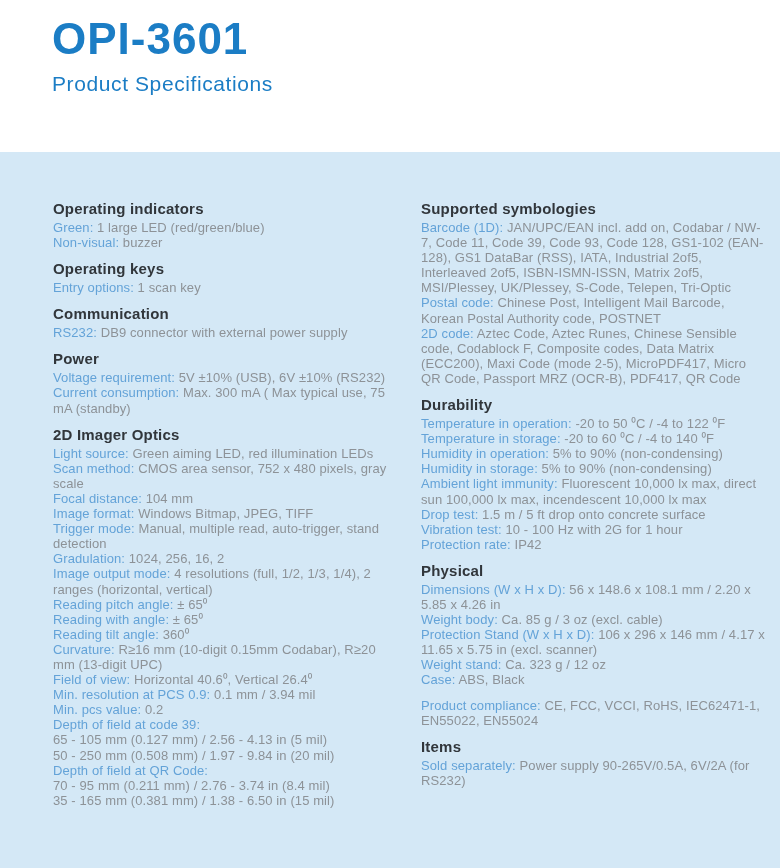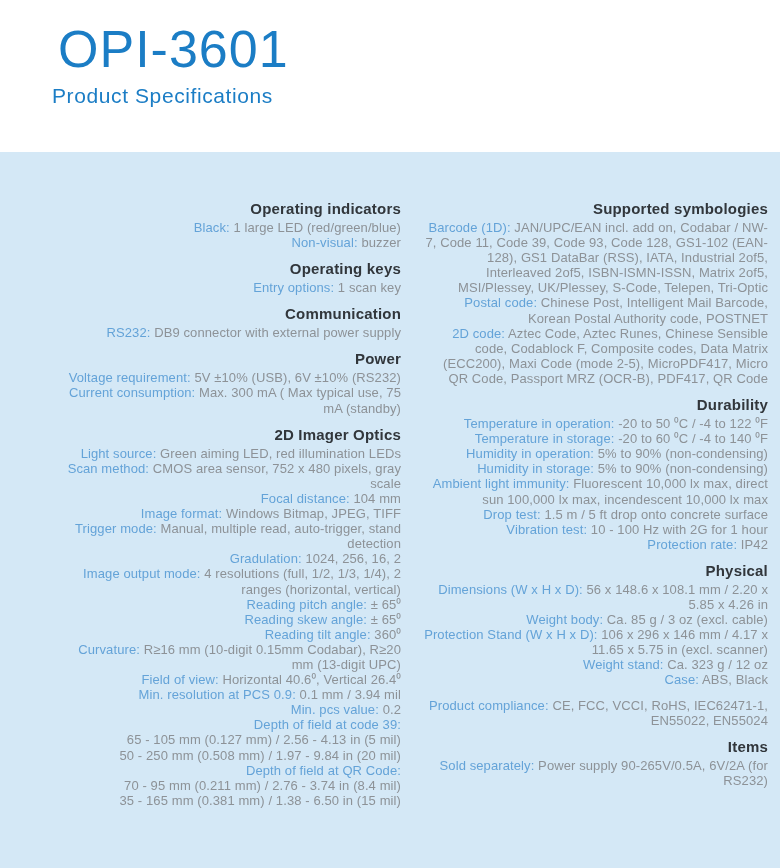--- a/index.html
+++ b/index.html
@@ -9,34 +9,34 @@
     --heading-dark:#31363b;
     --panel-bg:#d4e8f6;
   }
   html,body{margin:0;padding:0;}
   body{
     width:780px;height:868px;overflow:hidden;background:#ffffff;
     font-family:"Liberation Sans", sans-serif;position:relative;
   }
   .header{padding:14px 0 0 52px;}
   .title{
-    font-size:52px;line-height:1.12;margin:6px;font-weight:400;
+    font-size:44px;line-height:1.12;margin:0;font-weight:700;
     color:var(--accent-blue,#1b7dc5);letter-spacing:1px;
   }
   .subtitle{
-    font-size:21px;color:var(--accent-blue,#1b7dc5);
+    font-size:21px;margin-top:9px;color:var(--accent-blue,#1b7dc5);
     letter-spacing:0.6px;font-weight:400;
   }
   .panel{
     position:absolute;top:152px;left:0;right:0;bottom:0;
     background:var(--panel-bg,#d4e8f6);
     padding:48px 12px 0 53px;box-sizing:border-box;
     display:flex;gap:20px;overflow:hidden;
   }
-  .col{min-width:0;text-align:right;}
+  .col{min-width:0;}
   .col-left{width:348px;flex:0 0 348px;}
   .col-right{flex:1;}
   .section{margin-bottom:10px;}
   .sec-title{
     font-size:15px;line-height:17px;margin:0 0 3px 0;
     color:var(--heading-dark,#31363b);font-weight:bold;letter-spacing:0.2px;
   }
   .spec{margin:0;font-size:13px;line-height:15.1px;letter-spacing:0.1px;}
   .label{color:var(--label-blue,#64a3d8);}
   .value{color:var(--value-gray,#8d9297);}
@@ -46,21 +46,21 @@
 
 <header class="header">
   <h1 class="title">OPI-3601</h1>
   <div class="subtitle">Product Specifications</div>
 </header>
 
 <div class="panel">
   <div class="col col-left">
   <section class="section">
     <h3 class="sec-title">Operating indicators</h3>
-  <p class="spec"><span class="label">Black:</span> <span class="value">1 large LED (red/green/blue)</span></p>
+  <p class="spec"><span class="label">Green:</span> <span class="value">1 large LED (red/green/blue)</span></p>
         <p class="spec"><span class="label">Non-visual:</span> <span class="value">buzzer</span></p>
       </section>
 
   <section class="section">
     <h3 class="sec-title">Operating keys</h3>
   <p class="spec"><span class="label">Entry options:</span> <span class="value">1 scan key</span></p>
       </section>
 
   <section class="section">
     <h3 class="sec-title">Communication</h3>
@@ -76,21 +76,21 @@
   <section class="section">
     <h3 class="sec-title">2D Imager Optics</h3>
   <p class="spec"><span class="label">Light source:</span> <span class="value">Green aiming LED, red illumination LEDs</span></p>
         <p class="spec"><span class="label">Scan method:</span> <span class="value">CMOS area sensor, 752 x 480 pixels, gray scale</span></p>
         <p class="spec"><span class="label">Focal distance:</span> <span class="value">104 mm</span></p>
         <p class="spec"><span class="label">Image format:</span> <span class="value">Windows Bitmap, JPEG, TIFF</span></p>
         <p class="spec"><span class="label">Trigger mode:</span> <span class="value">Manual, multiple read, auto-trigger, stand detection</span></p>
         <p class="spec"><span class="label">Gradulation:</span> <span class="value">1024, 256, 16, 2</span></p>
         <p class="spec"><span class="label">Image output mode:</span> <span class="value">4 resolutions (full, 1/2, 1/3, 1/4), 2 ranges (horizontal, vertical)</span></p>
         <p class="spec"><span class="label">Reading pitch angle:</span> <span class="value">± 65⁰</span></p>
-        <p class="spec"><span class="label">Reading skew angle:</span> <span class="value">± 65⁰</span></p>
+        <p class="spec"><span class="label">Reading with angle:</span> <span class="value">± 65⁰</span></p>
         <p class="spec"><span class="label">Reading tilt angle:</span> <span class="value">360⁰</span></p>
         <p class="spec"><span class="label">Curvature:</span> <span class="value">R≥16 mm (10-digit 0.15mm Codabar), R≥20 mm (13-digit UPC)</span></p>
         <p class="spec"><span class="label">Field of view:</span> <span class="value">Horizontal 40.6⁰, Vertical 26.4⁰</span></p>
         <p class="spec"><span class="label">Min. resolution at PCS 0.9:</span> <span class="value">0.1 mm / 3.94 mil</span></p>
         <p class="spec"><span class="label">Min. pcs value:</span> <span class="value">0.2</span></p>
         <p class="spec"><span class="label">Depth of field at code 39:</span></p>
         <p class="spec"><span class="value">65 - 105 mm (0.127 mm) / 2.56 - 4.13 in (5 mil)</span></p>
         <p class="spec"><span class="value">50 - 250 mm (0.508 mm) / 1.97 - 9.84 in (20 mil)</span></p>
         <p class="spec"><span class="label">Depth of field at QR Code:</span></p>
         <p class="spec"><span class="value">70 - 95 mm (0.211 mm) / 2.76 - 3.74 in (8.4 mil)</span></p>

